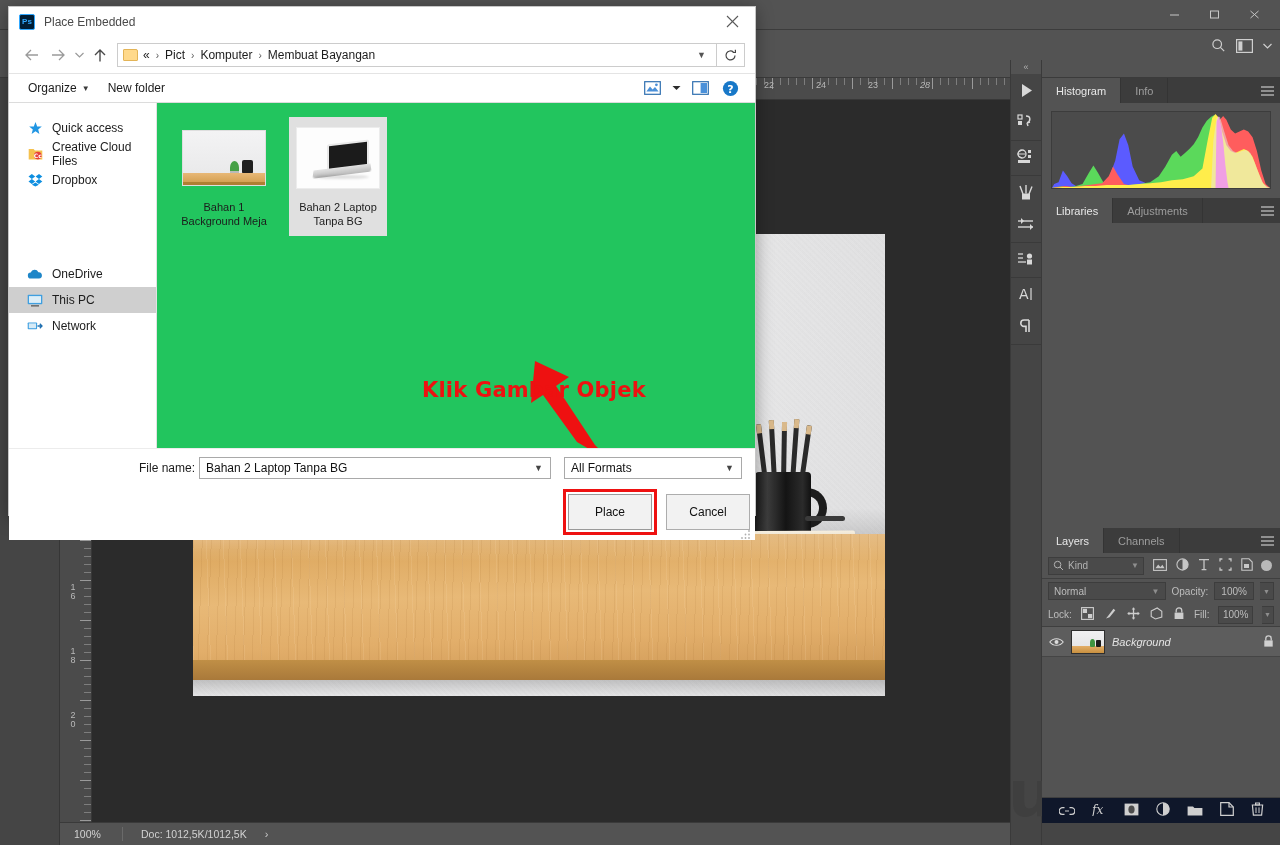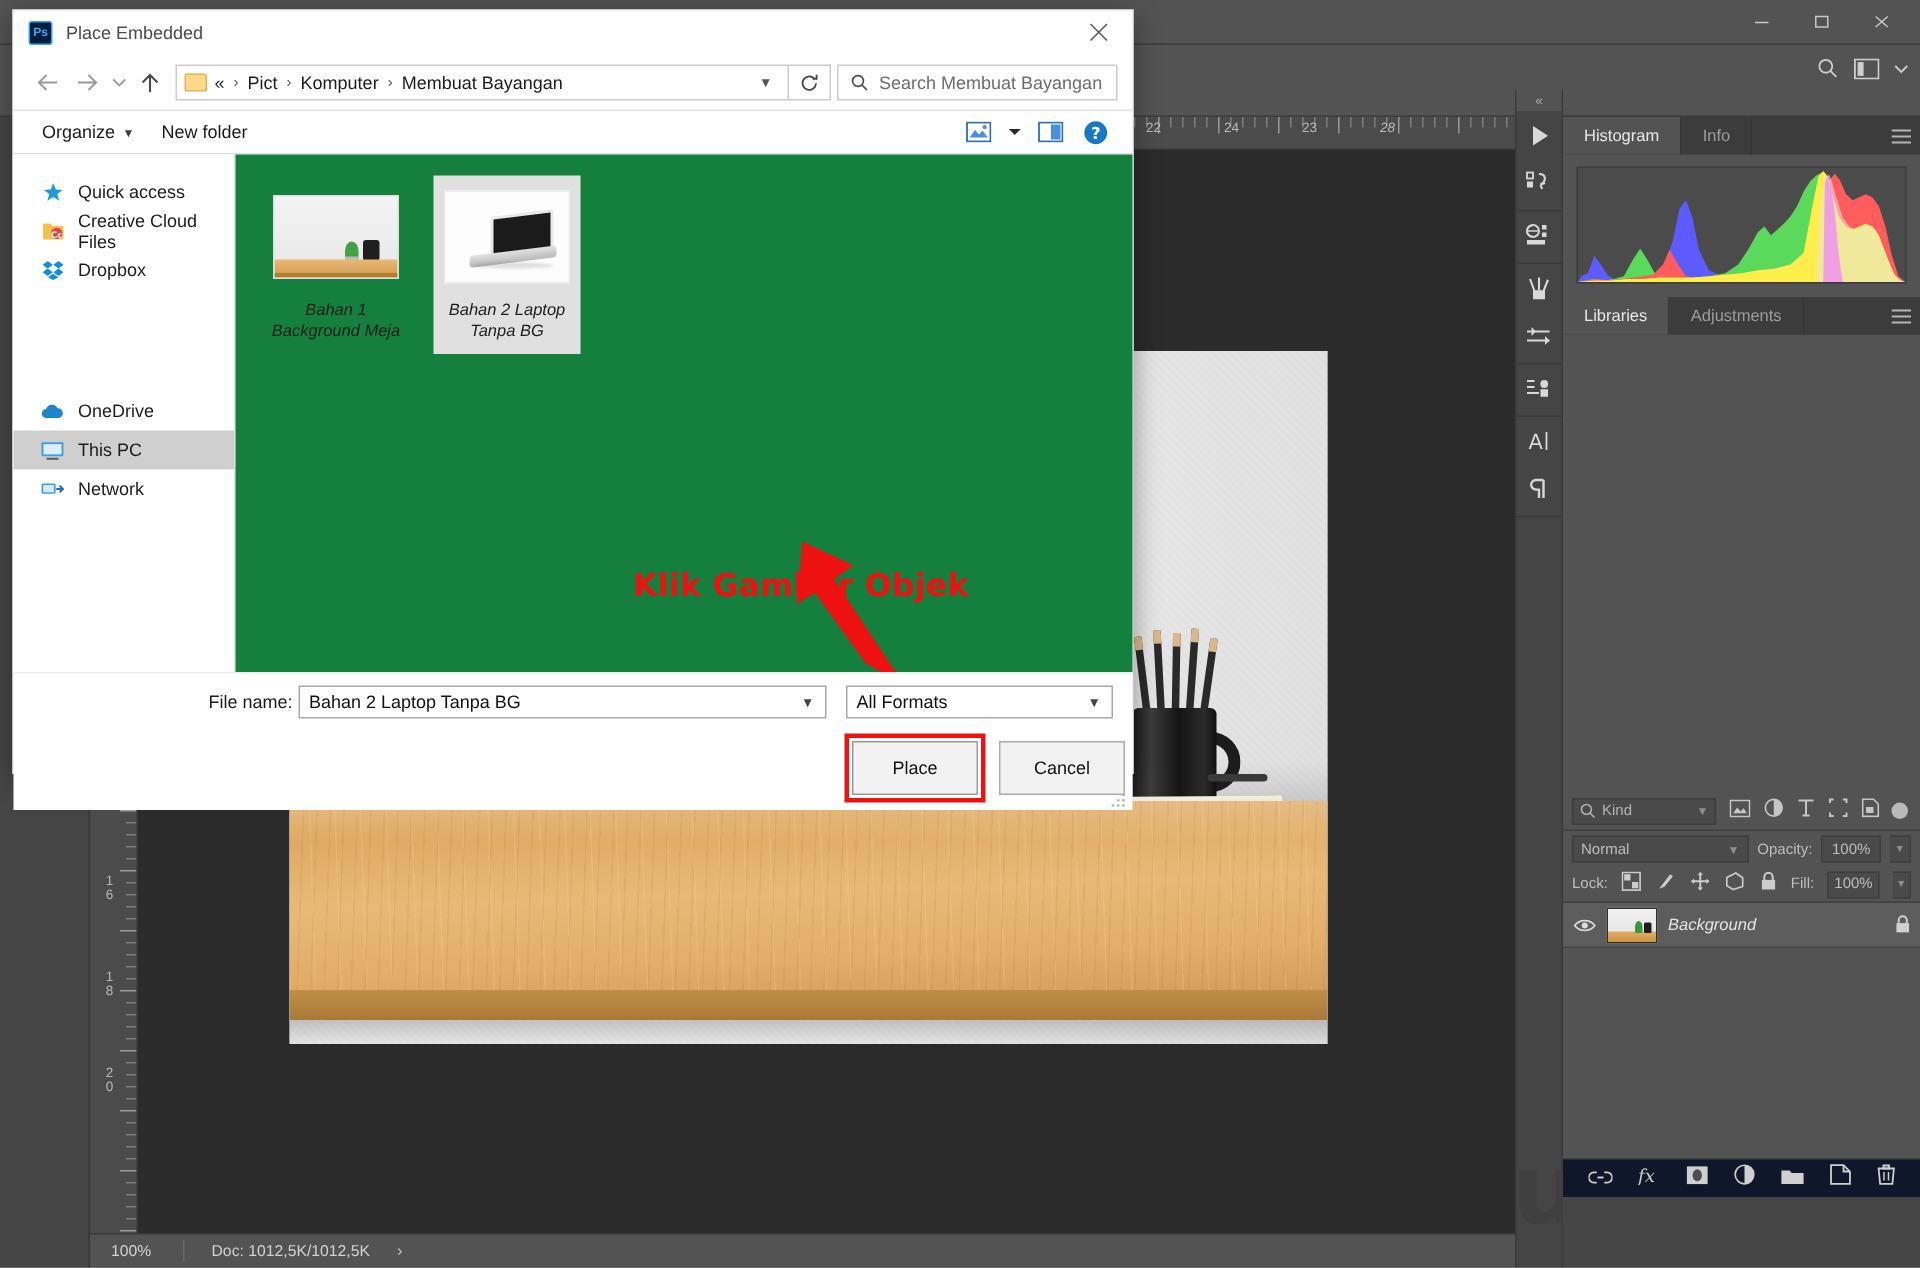--- a/index.html
+++ b/index.html
@@ -374,21 +374,21 @@
     width: 148px; border-right: 1px solid #e2e2e2; padding-top: 12px; background: #fff;
   }
   .nav-item {
     display: flex; align-items: center; gap: 9px; height: 26px; padding-left: 18px;
     font-size: 12px; color: #1c1c1c;
   }
   .nav-item.selected { background: #cfcfcf; }
   .nav-gap { height: 68px; }
   .nav-ico { width: 16px; height: 16px; display: flex; align-items: center; justify-content: center; flex: none; }
 
-  .files-pane { flex: 1; position: relative; background: #15803d; padding: 14px 0 0 18px; font-style: italic; }
+  .files-pane { flex: 1; position: relative; background: #22c55e; padding: 14px 0 0 18px; }
   .tiles { display: flex; gap: 16px; align-items: flex-start; }
   .tile {
     width: 98px; padding: 6px 4px 8px 4px; display: flex; flex-direction: column; align-items: center;
   }
   .tile.selected { background: #e0e0e0; }
   .tile-thumb {
     width: 88px; height: 70px; display: flex; align-items: center; justify-content: center;
     overflow: hidden; position: relative;
   }
   .tile-label {
@@ -922,20 +922,32 @@
               <line x1="0" y1="1" x2="13" y2="1" stroke="currentColor" stroke-width="1.4"></line>
               <line x1="0" y1="5" x2="13" y2="5" stroke="currentColor" stroke-width="1.4"></line>
               <line x1="0" y1="9" x2="13" y2="9" stroke="currentColor" stroke-width="1.4"></line>
             </svg>
         </div>
       </div>
       <div class="panel-body lib-body"></div>
     </div>
 
     <div>
+      <div class="panel-tabsrow">
+        <div class="panel-tab active">Layers</div>
+        <div class="panel-tab">Channels</div>
+        <div class="spacer"></div>
+        <div class="panel-menu">
+          <svg width="13" height="10" viewBox="0 0 13 10">
+              <line x1="0" y1="1" x2="13" y2="1" stroke="currentColor" stroke-width="1.4"></line>
+              <line x1="0" y1="5" x2="13" y2="5" stroke="currentColor" stroke-width="1.4"></line>
+              <line x1="0" y1="9" x2="13" y2="9" stroke="currentColor" stroke-width="1.4"></line>
+            </svg>
+        </div>
+      </div>
 
       <div class="layers-filter">
         <div class="kind-box">
           <svg width="11" height="11" viewBox="0 0 11 11">
               <circle cx="4.6" cy="4.6" r="3.3" fill="none" stroke="currentColor" stroke-width="1"></circle>
               <line x1="7" y1="7" x2="10" y2="10" stroke="currentColor" stroke-width="1"></line>
             </svg>
           <span>Kind</span>
           <span class="kind-caret">▼</span>
         </div>
@@ -1135,29 +1147,20 @@
         <span class="crumb-chev">▼</span>
       </div>
 
       <div class="refresh-btn">
         <svg width="13" height="13" viewBox="0 0 13 13">
             <path d="M11 6.5 a4.5 4.5 0 1 1 -1.5 -3.4" fill="none" stroke="currentColor" stroke-width="1.2"></path>
             <path d="M11.4 0.8 V3.5 H8.7" fill="none" stroke="currentColor" stroke-width="1.2"></path>
           </svg>
       </div>
 
-      <div class="searchbox">
-        <span style="color:#4a4a4a;display:flex;">
-          <svg width="12" height="12" viewBox="0 0 12 12">
-              <circle cx="5" cy="5" r="3.6" fill="none" stroke="currentColor" stroke-width="1.1"></circle>
-              <line x1="7.7" y1="7.7" x2="11" y2="11" stroke="currentColor" stroke-width="1.1"></line>
-            </svg>
-        </span>
-        <span class="search-ph">Search Membuat Bayangan</span>
-      </div>
     </div>
 
     <div class="dlg-toolbar">
       <div class="tb-item">
         <span>Organize</span>
         <span class="tb-caret">▼</span>
       </div>
       <div class="tb-item">
         <span>New folder</span>
       </div>

